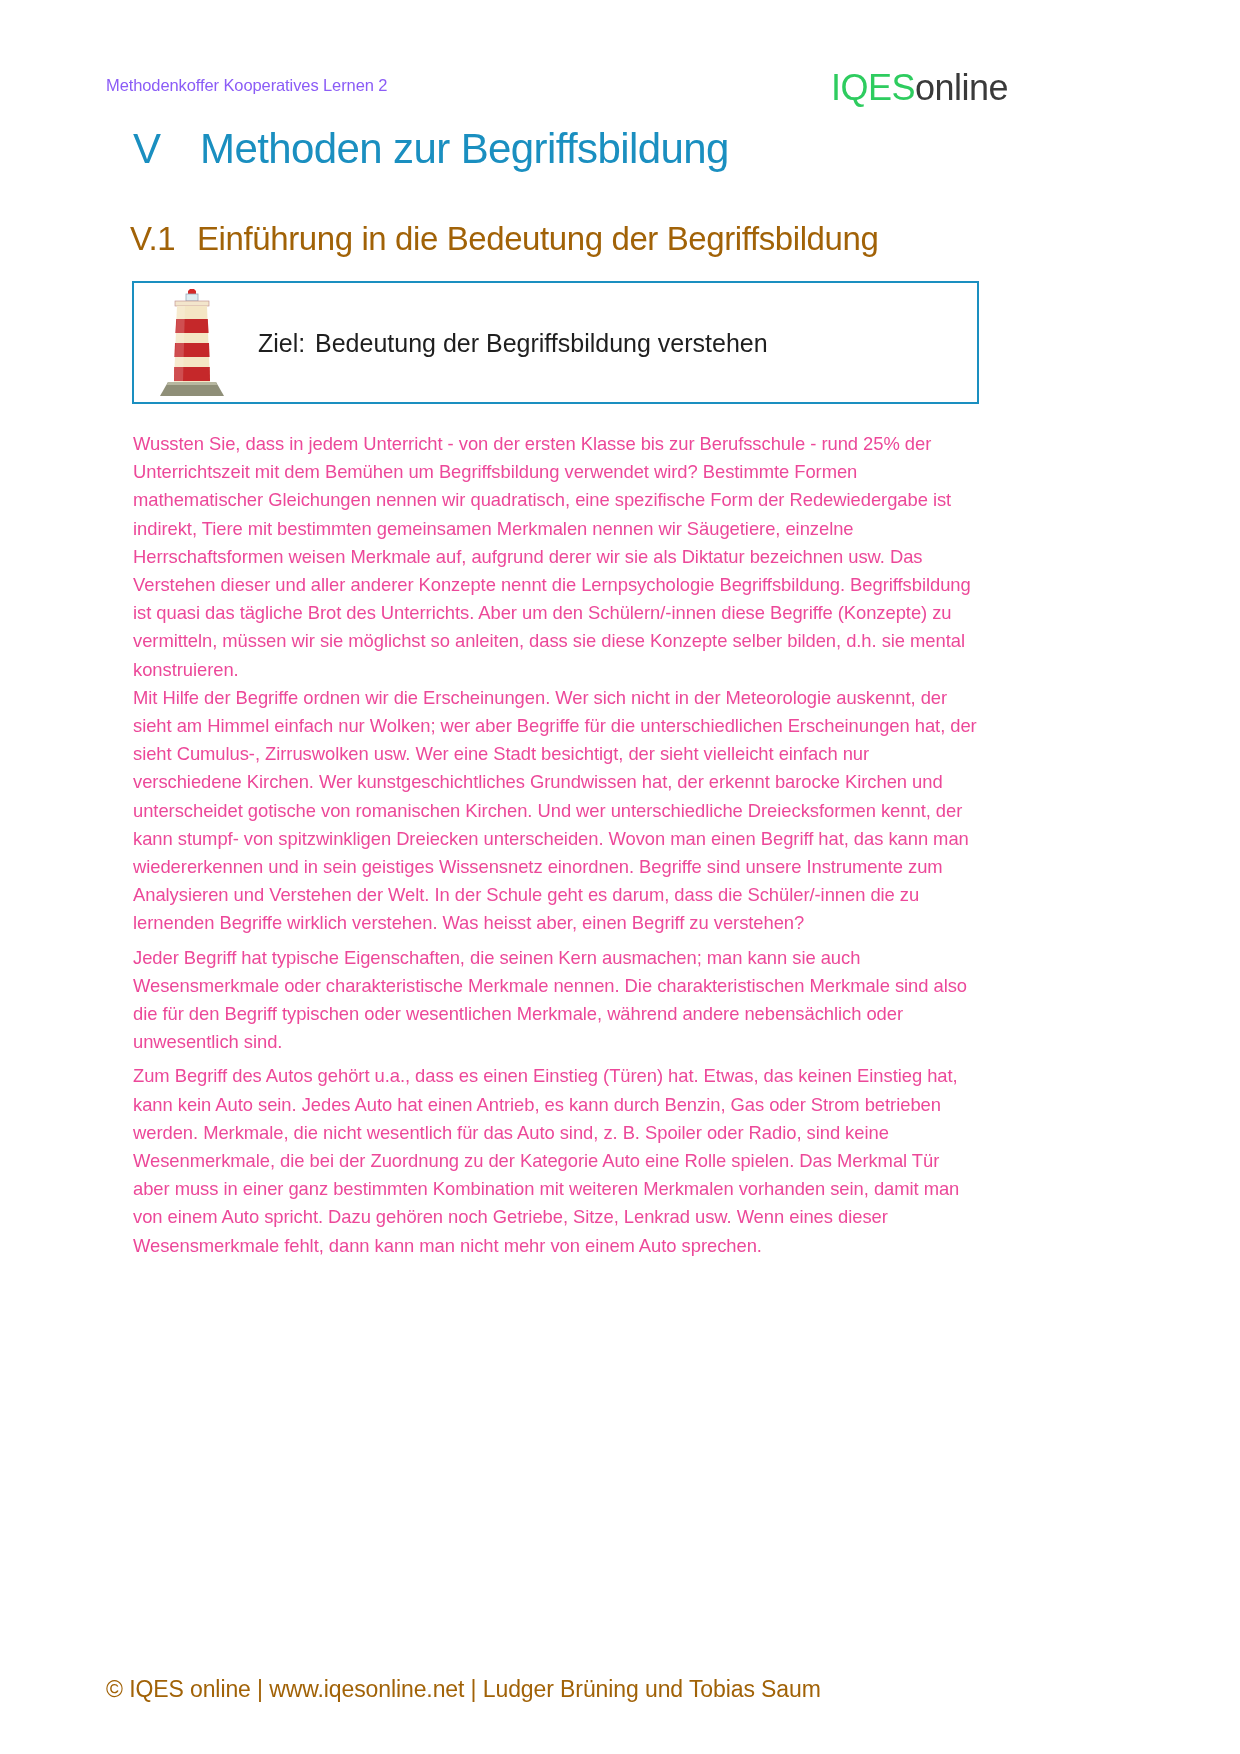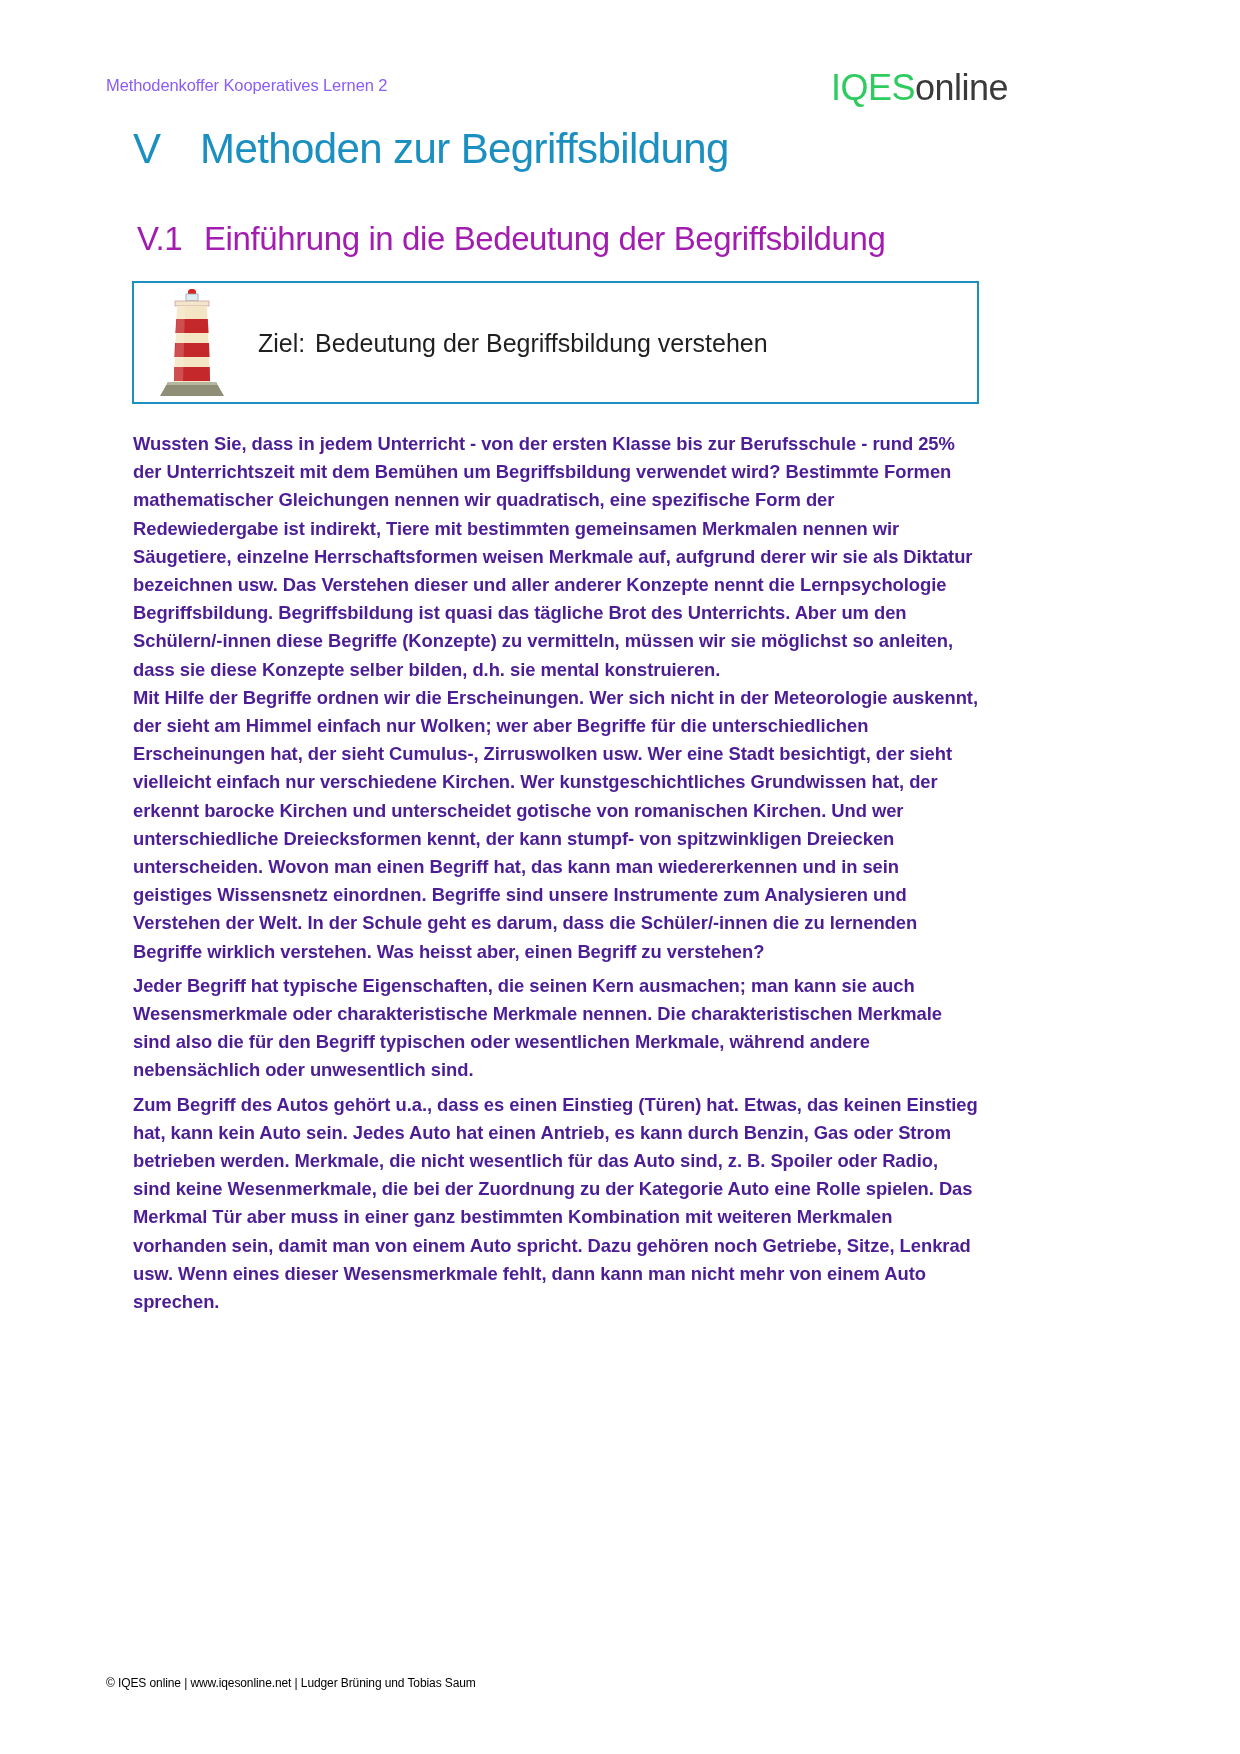--- a/index.html
+++ b/index.html
@@ -4,31 +4,31 @@
 <style>
   html, body { margin: 0; padding: 0; background: #ffffff; }
   body { width: 1240px; height: 1754px; position: relative; overflow: hidden;
          font-family: "Liberation Sans", "DejaVu Sans", sans-serif; color: #1f1f1f; }
   .running-head { position: absolute; left: 106px; top: 76px; font-size: 16.5px; color: #8b5cf6; letter-spacing: -0.1px; }
   .logo { position: absolute; right: 232px; top: 66px; font-size: 36px; letter-spacing: -0.5px; line-height: 44px; }
   .logo .iqes { color: #2ecc5f; }
   .logo .online { color: #3a3a3a; }
   .h1 { position: absolute; left: 133px; top: 122px; font-size: 42px; color: #1a8fc0; line-height: 54px; letter-spacing: -0.6px; }
   .h1 .num { display: inline-block; width: 67px; }
-  .h2 { position: absolute; left: 137px; top: 215px; font-size: 33px; color: #a21caf; line-height: 48px; letter-spacing: -0.4px; }
+  .h2 { position: absolute; left: 130px; top: 215px; font-size: 33px; color: #a16207; line-height: 48px; letter-spacing: -0.4px; }
   .h2 .num { display: inline-block; width: 67px; }
   .goal-box { position: absolute; left: 132px; top: 281px; width: 843px; height: 119px; border: 2px solid #1a8fc0; }
   .lighthouse { position: absolute; left: 20px; top: 6px; width: 76px; height: 108px; }
   .goal-text { position: absolute; left: 124px; top: 46px; font-size: 25px; color: #1f1f1f; }
   .goal-text .lbl { display: inline-block; width: 57px; }
   .content { position: absolute; left: 133px; top: 430px; width: 846px; }
-  .content p { margin: 0 0 6px 0; font-size: 18.4px; line-height: 28.2px; color: #4c1d95; letter-spacing: -0.05px; font-weight: bold; }
+  .content p { margin: 0 0 6px 0; font-size: 18.4px; line-height: 28.2px; color: #ec4899; letter-spacing: -0.05px; }
   .content p.first { margin-bottom: 0; }
   .content h3 { margin: 30px 0 0 0; font-size: 21px; font-weight: normal; color: #1a8fc0; line-height: 30px; }
-  .footer { position: absolute; left: 106px; top: 1676px; font-size: 12px; color: #000000; letter-spacing: -0.1px; }
+  .footer { position: absolute; left: 106px; top: 1676px; font-size: 23px; color: #a16207; letter-spacing: -0.1px; }
 </style>
 </head>
 <body>
 
 <div class="running-head">Methodenkoffer Kooperatives Lernen 2</div>
 
 <div class="logo"><span class="iqes">IQES</span><span class="online">online</span></div>
 
 <div class="h1">
   <span class="num">V</span><span>Methoden zur Begriffsbildung</span>

